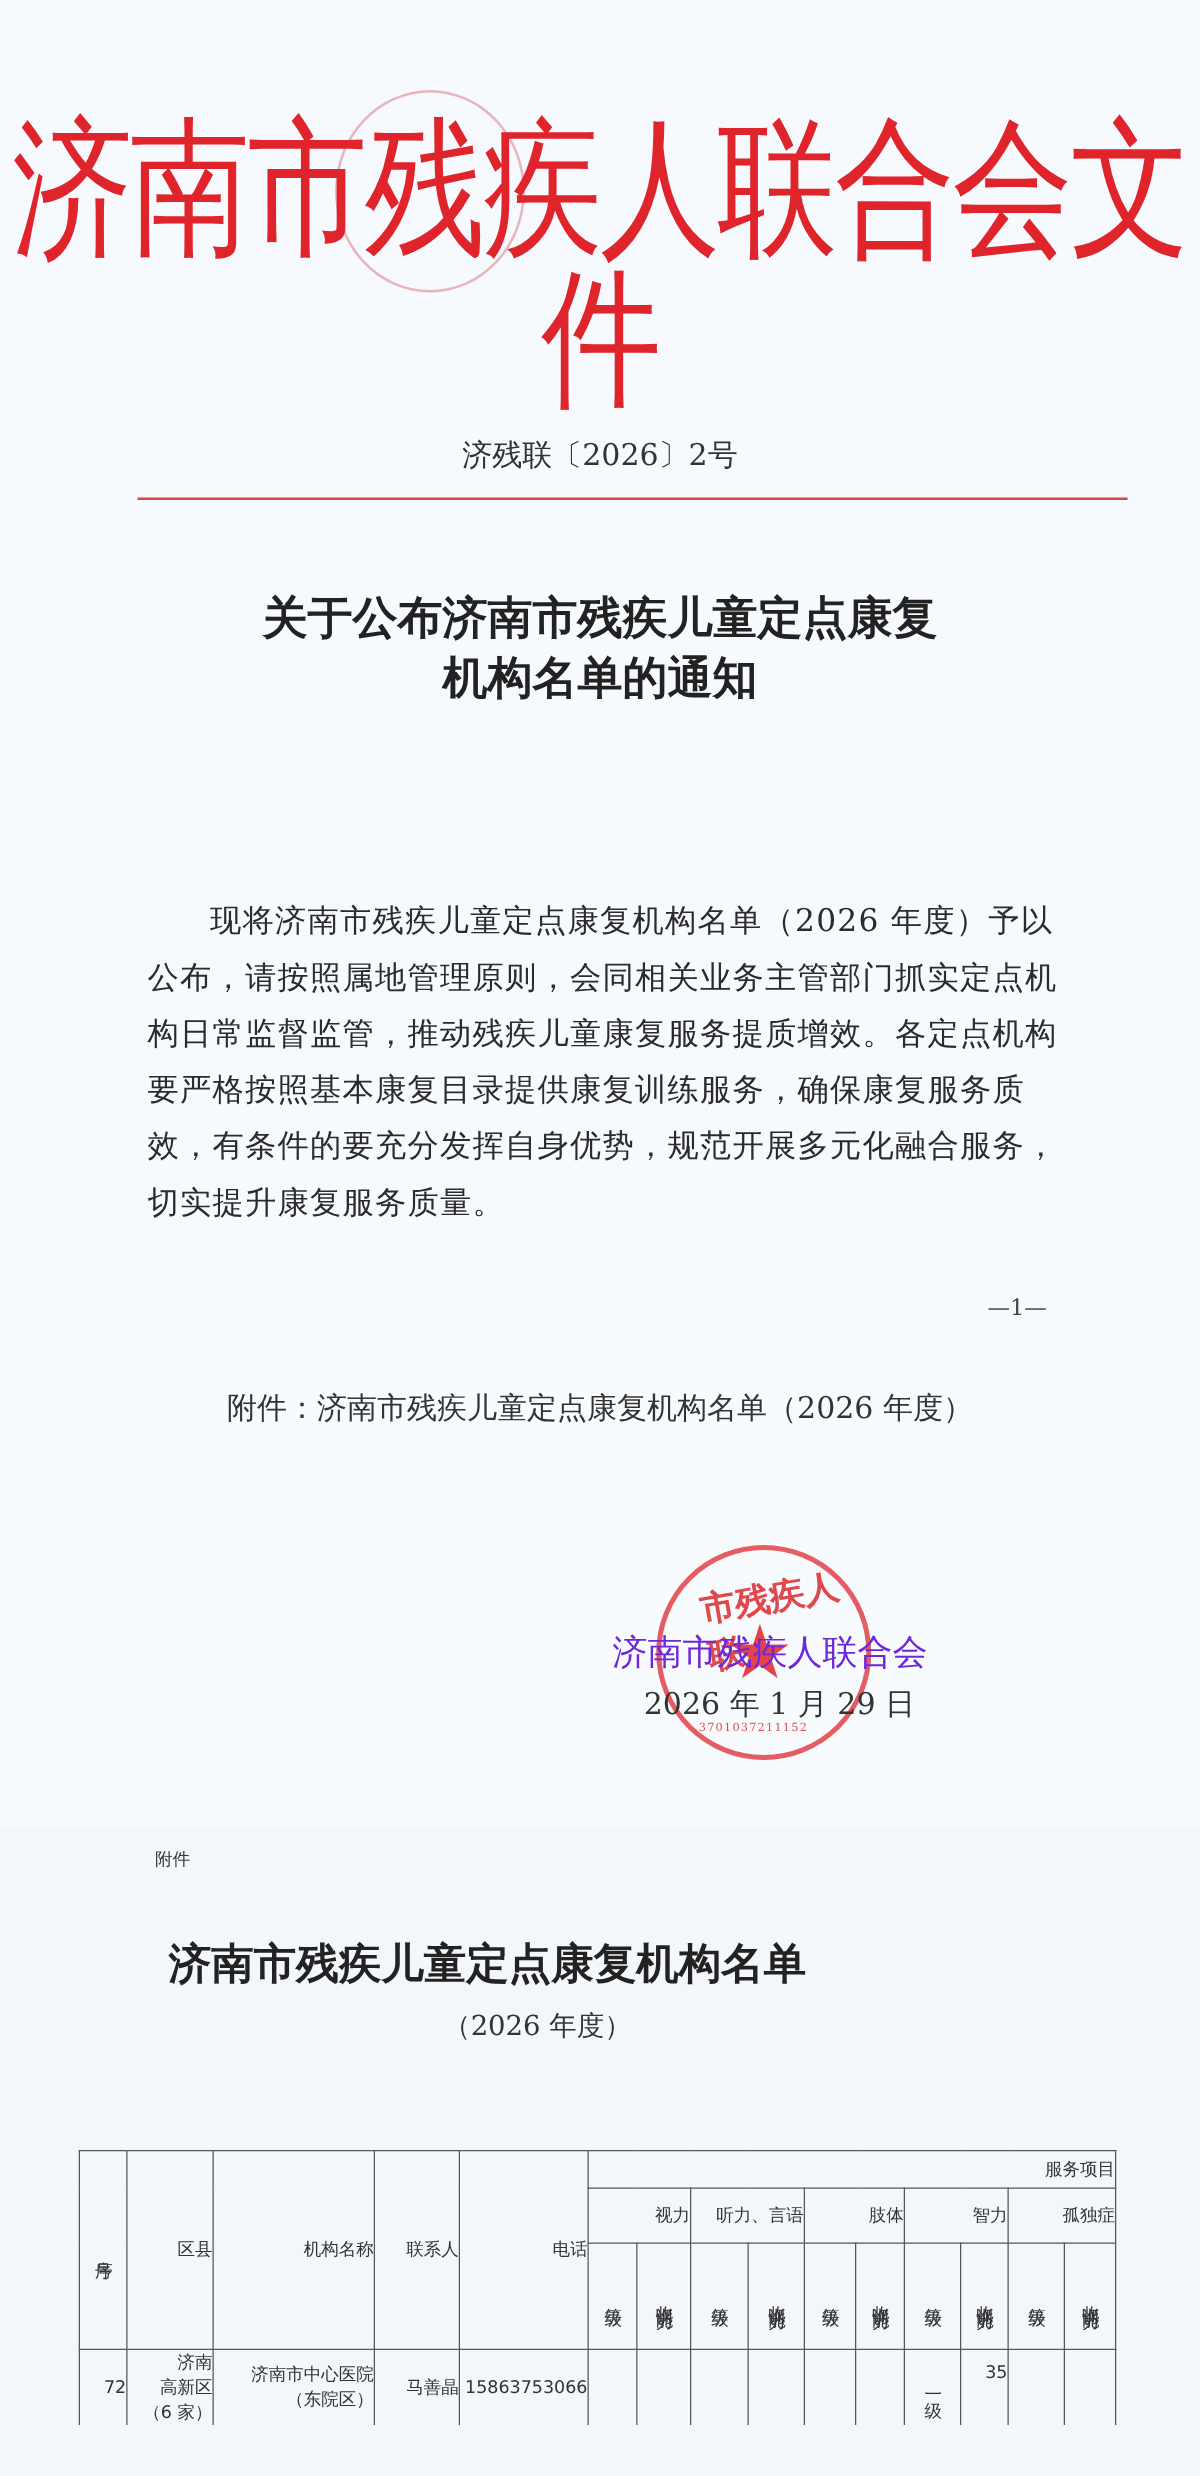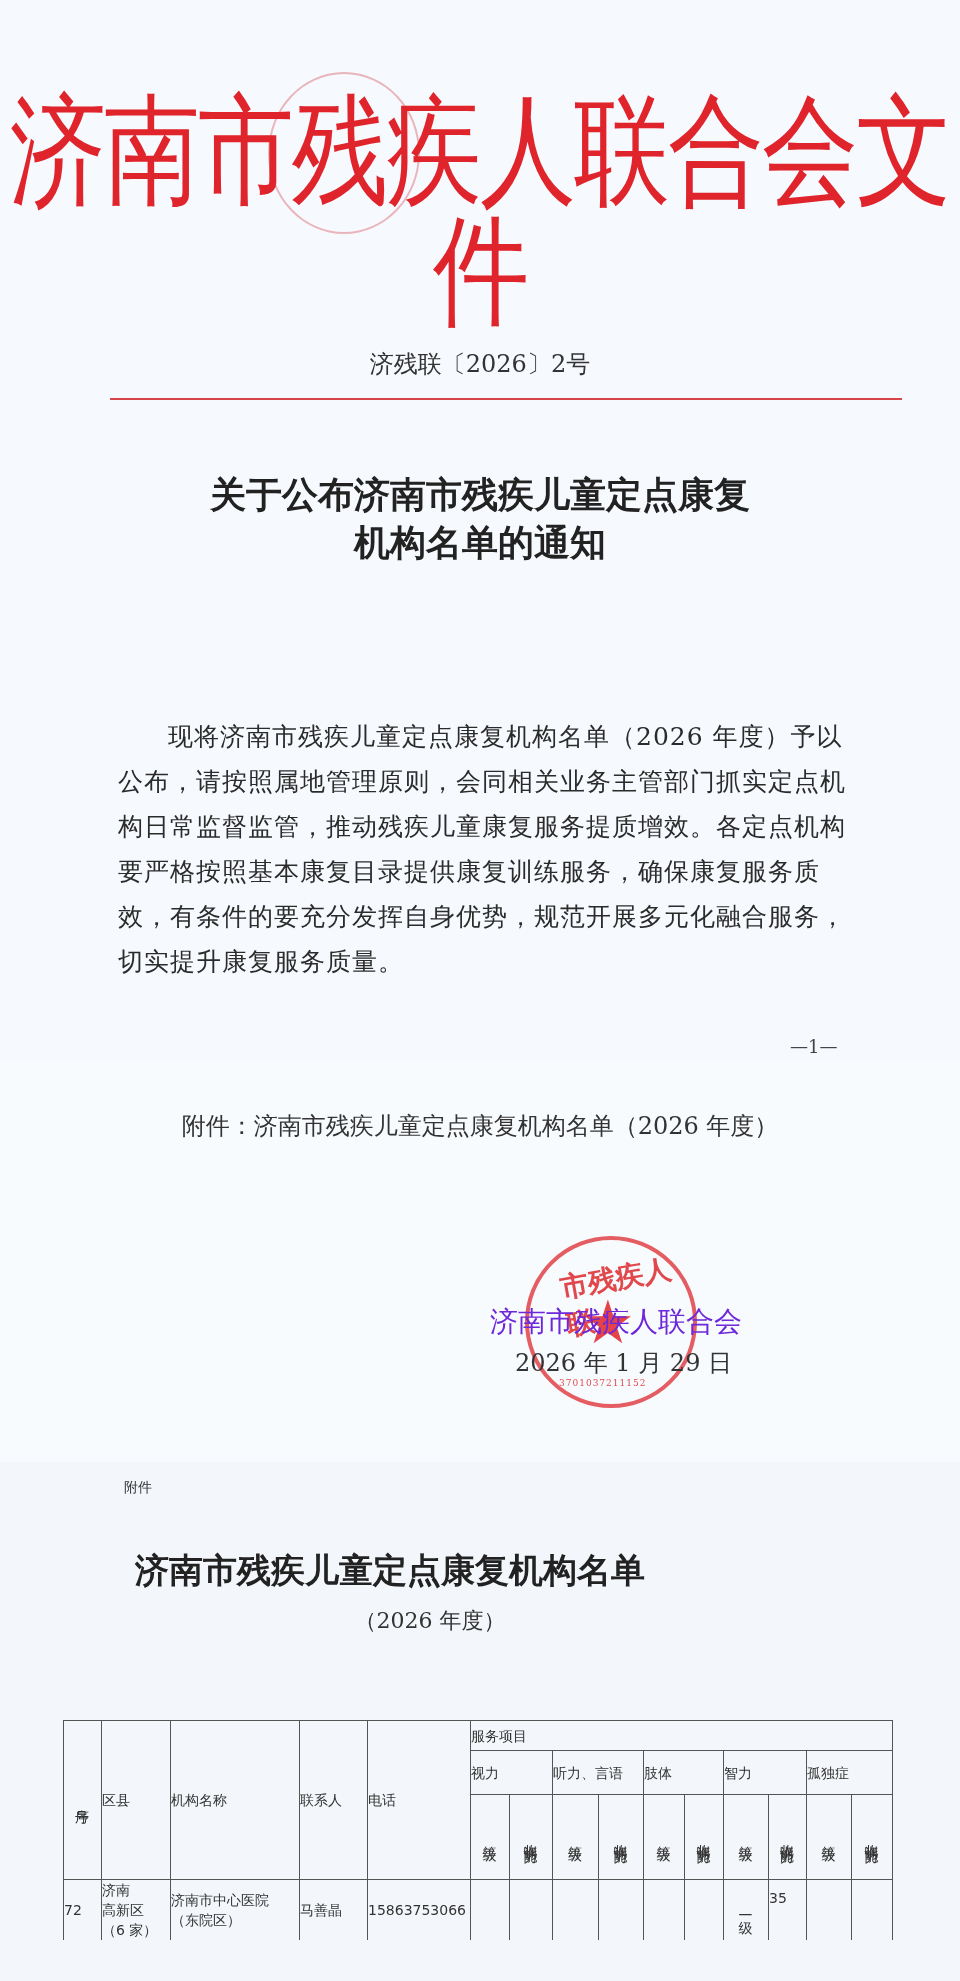--- a/index.html
+++ b/index.html
@@ -25,21 +25,21 @@
   .stamp { border-radius:50%; border:4px solid rgba(220,40,45,0.75); }
   .stamp1 { left:268px; top:72px; width:148px; height:158px; border-width:2px; border-color:rgba(215,80,90,0.4); }
   .stamp2 { left:525px; top:1236px; width:164px; height:164px; }
   .star { color:rgba(225,35,40,0.85); font-size:60px; line-height:1; }
   .stamp-text { color:rgba(220,40,45,0.85); font-size:28px; font-weight:bold; }
   .fj { left:124px; top:1456px; font-size:14px; color:#333; font-family:Liberation Mono, monospace;margin-top:23px; }
   .list-title { left:0; width:780px; top:1548px; text-align:center; font-size:34px; font-weight:bold; color:#222; }
   .list-year { left:0; width:860px; top:1606px; text-align:center; font-size:22px; color:#333; }
   table.grid { position:absolute; left:63px; top:1720px; border-collapse:collapse; table-layout:fixed;
                font-family:"DejaVu Sans","Liberation Sans",sans-serif; font-size:14px; color:#333; }
-  table.grid td { border:1px solid #555; text-align:left; vertical-align:middle; padding:0; line-height:20px; }
+  table.grid td { border:1px solid #555; text-align:right; vertical-align:middle; padding:0; line-height:20px; }
   table.grid tr.last td { border-bottom:none; }
   .vt { writing-mode:vertical-rl; text-orientation:upright; letter-spacing:2px; margin:0 auto; }
 </style>
 </head>
 <body>
 
 <div class="page page1">
   <div class="abs stamp stamp1"></div>
   <div class="abs redhead">济南市残疾人联合会文件</div>
   <div class="abs docno">济残联〔2026〕2号</div>

